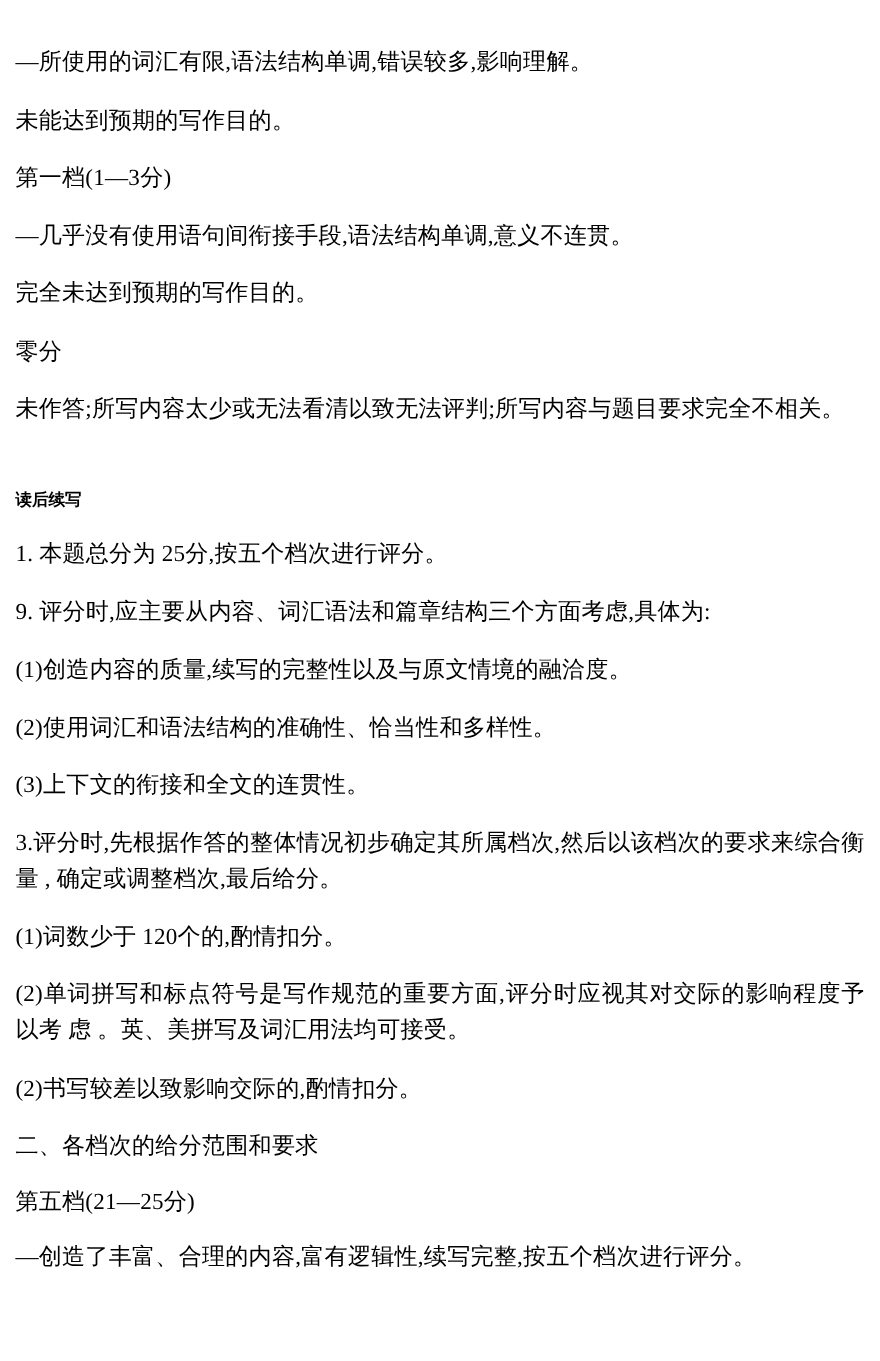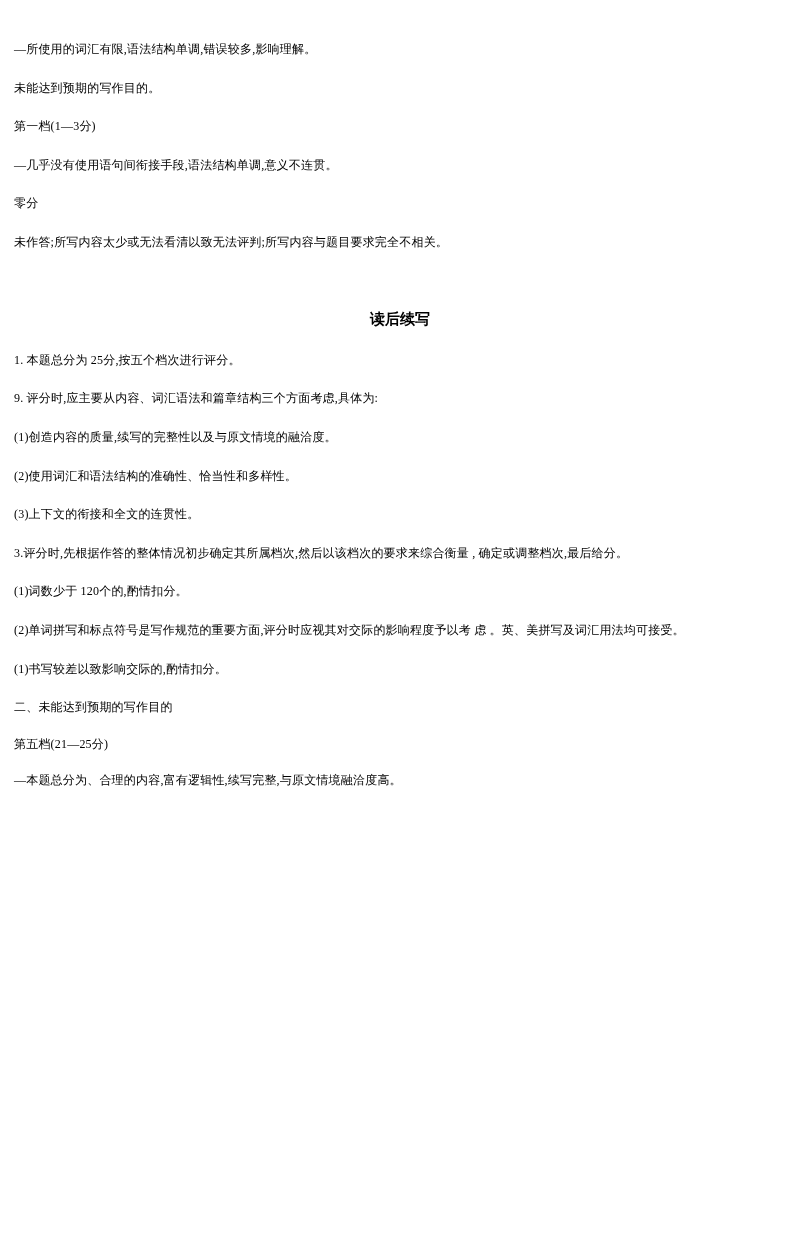--- a/index.html
+++ b/index.html
@@ -20,64 +20,64 @@
     box-sizing: border-box;
     overflow: hidden;
   }
   .content {
     position: absolute;
     left: 14px;
     top: 40px;
     width: 772px;
   }
   .para {
-    font-size: 12px;
+    font-size: 21px;
     line-height: 1.55;
     margin: 0 0 20px 0;
     text-align: justify;
     letter-spacing: 0.2px;
   }
   .para.tight {
     margin-bottom: 18px;
   }
   .heading {
     font-size: 15px;
     font-weight: bold;
     line-height: 1.55;
     margin: 0 0 20px 0;
-    text-align: center;
   }
   .spacer-lg {
     height: 36px;
   }
 </style>
 </head>
 <body>
 
 <div class="page">
   <div class="content">
 
     <p class="para">—所使用的词汇有限,语法结构单调,错误较多,影响理解。</p>
     <p class="para">未能达到预期的写作目的。</p>
     <p class="para">第一档(1—3分)</p>
     <p class="para">—几乎没有使用语句间衔接手段,语法结构单调,意义不连贯。</p>
+    <p class="para">完全未达到预期的写作目的。</p>
     <p class="para">零分</p>
     <p class="para">未作答;所写内容太少或无法看清以致无法评判;所写内容与题目要求完全不相关。</p>
 
     <div class="spacer-lg"></div>
 
     <h2 class="heading">读后续写</h2>
 
     <p class="para">1. 本题总分为 25分,按五个档次进行评分。</p>
     <p class="para">9. 评分时,应主要从内容、词汇语法和篇章结构三个方面考虑,具体为:</p>
     <p class="para">(1)创造内容的质量,续写的完整性以及与原文情境的融洽度。</p>
     <p class="para">(2)使用词汇和语法结构的准确性、恰当性和多样性。</p>
     <p class="para">(3)上下文的衔接和全文的连贯性。</p>
     <p class="para">3.评分时,先根据作答的整体情况初步确定其所属档次,然后以该档次的要求来综合衡量 , 确定或调整档次,最后给分。</p>
     <p class="para">(1)词数少于 120个的,酌情扣分。</p>
     <p class="para">(2)单词拼写和标点符号是写作规范的重要方面,评分时应视其对交际的影响程度予以考 虑 。英、美拼写及词汇用法均可接受。</p>
-    <p class="para">(1)书写较差以致影响交际的,酌情扣分。</p>
-    <p class="para tight">二、未能达到预期的写作目的</p>
+    <p class="para">(2)书写较差以致影响交际的,酌情扣分。</p>
+    <p class="para tight">二、各档次的给分范围和要求</p>
     <p class="para tight">第五档(21—25分)</p>
-    <p class="para">—本题总分为、合理的内容,富有逻辑性,续写完整,与原文情境融洽度高。</p>
+    <p class="para">—创造了丰富、合理的内容,富有逻辑性,续写完整,按五个档次进行评分。</p>
 
   </div>
 </div>
 
 </body></html>

